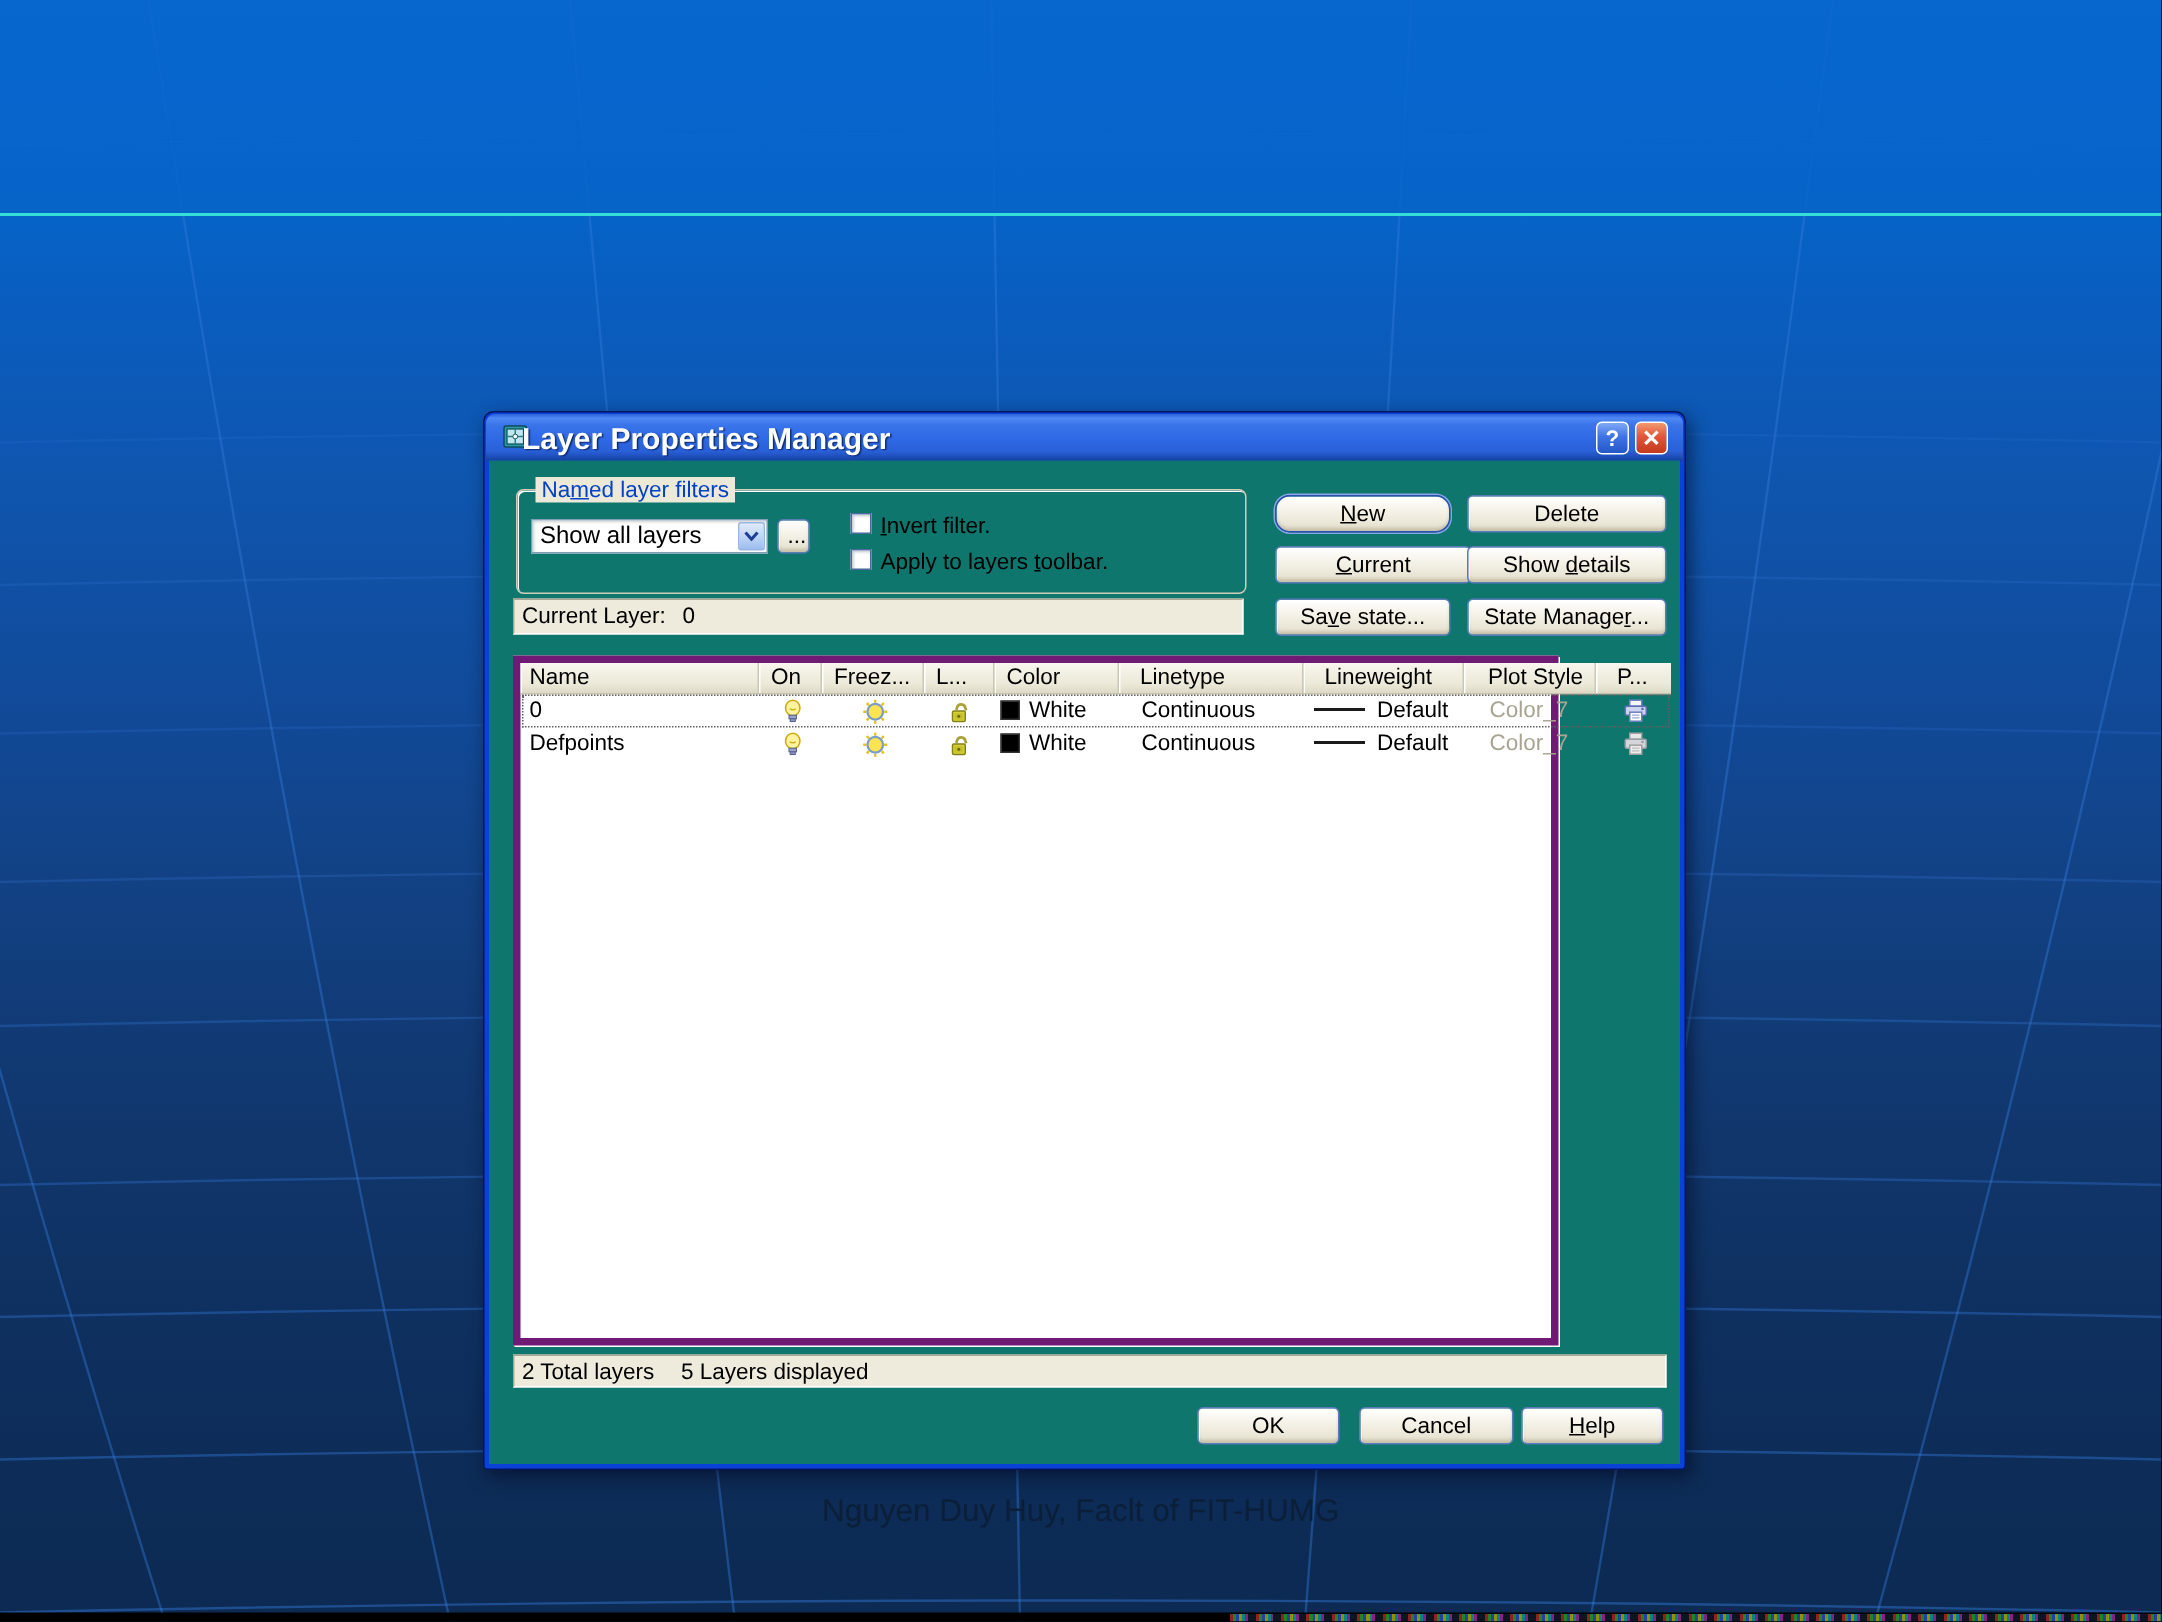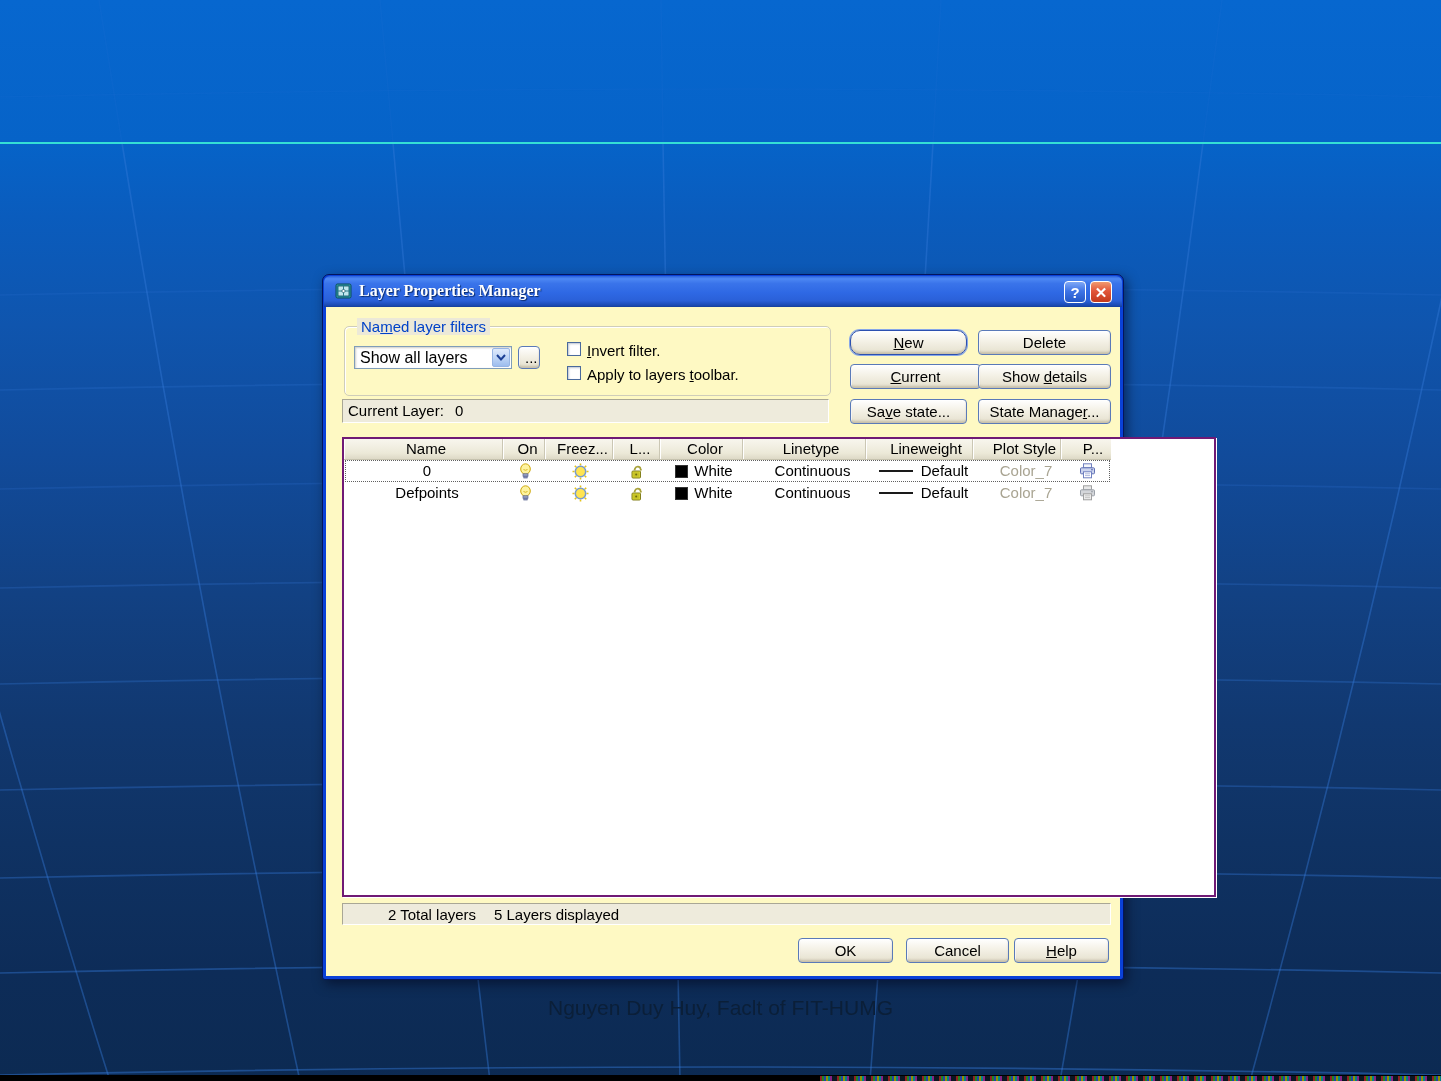--- a/index.html
+++ b/index.html
@@ -14,28 +14,28 @@
   .bottom-strip{position:absolute;left:0;bottom:0;width:100%;height:6px;background:#000;}
   .noise{position:absolute;left:820px;bottom:0;height:5px;right:0;opacity:.65;
     background:repeating-linear-gradient(90deg,#d33 0 2px,#3c3 2px 4px,#36f 4px 6px,#dd0 6px 8px,#0cc 8px 10px,#c3c 10px 12px,#123 12px 17px);}
 
   
   .window{position:absolute;left:322px;top:274px;width:800px;height:704px;
     background:#0a41d8;border:1px solid #03155e;border-radius:7px 7px 3px 3px;
     box-shadow:3px 4px 12px rgba(0,0,20,.5);}
   .titlebar{position:absolute;left:1px;top:1px;right:1px;height:31px;border-radius:6px 6px 0 0;
     background:linear-gradient(180deg,#2a62dd 0%,#4d88f3 9%,#3a74ea 24%,#2e68e4 55%,#2a60d8 80%,#1c4bb4 94%,#15409a 100%);}
-  .title-text{position:absolute;left:35px;top:6px;color:#fff;font-weight:bold;font-size:16px;
-    text-shadow:1px 1px 1px #0a2a6a;white-space:nowrap;font-family:Liberation Serif, serif;}
+  .title-text{position:absolute;left:24px;top:6px;color:#fff;font-weight:bold;font-size:20px;
+    text-shadow:1px 1px 1px #0a2a6a;white-space:nowrap;}
   .title-icon{position:absolute;left:11px;top:6px;width:18px;height:18px;}
   .tb-btn{position:absolute;top:5px;width:22px;height:22px;border:1px solid #fff;border-radius:4px;
     color:#fff;font-weight:bold;font-size:15px;text-align:center;line-height:21px;cursor:pointer;box-sizing:border-box;}
   .tb-help{left:740px;background:linear-gradient(180deg,#7fa8f6 0%,#3f74e6 45%,#2458c8 100%);}
   .tb-close{left:766px;background:linear-gradient(180deg,#f09a70 0%,#e2563a 45%,#c33a1c 100%);}
-  .client{position:absolute;left:3px;top:32px;right:3px;bottom:3px;background:#fef9c3;font-size:15px;color:#000;}
+  .client{position:absolute;left:3px;top:32px;right:3px;bottom:3px;background:#0f766e;font-size:15px;color:#000;}
 
   
   .groupbox{position:absolute;left:18px;top:19px;width:485px;height:68px;
     border:1px solid #cfcdba;border-radius:5px;box-shadow:inset 1px 1px 0 #fff;}
   .groupbox-label{position:absolute;left:12px;top:-9px;background:#ece9d8;padding:0 4px;color:#0042c8;}
   .combo{position:absolute;left:28px;top:39px;width:158px;height:23px;background:#fff;
     border:1px solid #7f9db9;box-sizing:border-box;box-shadow:inset 1px 1px 2px rgba(60,60,40,.25);}
   .combo-value{position:absolute;left:5px;top:2px;font-size:16px;white-space:nowrap;}
   .combo-btn{position:absolute;right:1px;top:1px;bottom:1px;width:18px;border-radius:2px;
     background:linear-gradient(180deg,#dfeafc 0%,#c0d6f6 50%,#9dbdee 100%);border:1px solid #97b5e4;
@@ -47,39 +47,39 @@
     box-shadow:inset 0 -2px 2px rgba(160,150,120,.35),inset 1px 1px 0 #fff;}
   .xp-btn.default{border-color:#2c50b0;box-shadow:0 0 0 1px #87a7e8,inset 0 -2px 2px rgba(160,150,120,.35);border-radius:10px;}
   .checkbox{position:absolute;width:14px;height:14px;background:#fff;border:1px solid #4a6a9c;
     box-sizing:border-box;box-shadow:inset 1px 1px 2px rgba(70,90,120,.35);cursor:pointer;}
   .chk-label{position:absolute;white-space:nowrap;}
   .sunken{position:absolute;border:1px solid #a9a795;border-bottom-color:#fff;border-right-color:#fff;
     background:#eeebdc;box-sizing:border-box;}
   .mn{text-decoration:underline;}
 
   
-  .table{position:absolute;left:16px;top:130px;width:874px;height:460px;background:#fff;
-    border:2px solid #701a75;box-sizing:border-box;box-shadow:1px 1px 0 #fff;text-align:center;}
+  .table{position:absolute;left:16px;top:130px;width:697px;height:460px;background:#fff;
+    border:5px solid #701a75;box-sizing:border-box;box-shadow:1px 1px 0 #fff;}
   .thead{position:absolute;left:0;top:0;width:767px;height:20px;
     background:linear-gradient(180deg,#f8f6ee 0%,#ece9d8 70%,#ddd9c6 100%);border-bottom:1px solid #c6c2ae;}
   .th{position:absolute;top:0;height:20px;line-height:20px;padding-left:8px;box-sizing:border-box;
     border-right:1px solid #cbc7b4;box-shadow:inset 1px 0 0 #fff;white-space:nowrap;overflow:hidden;cursor:pointer;}
   .trow{position:absolute;left:1px;width:765px;height:22px;}
   .trow.selected{outline:1px dotted #606060;outline-offset:-1px;}
   .cell{position:absolute;top:0;height:22px;line-height:22px;box-sizing:border-box;white-space:nowrap;overflow:hidden;}
   .cell.txt{padding-left:5px;}
   .cell.icon{display:flex;align-items:center;justify-content:center;}
   .c0{left:0;width:159px}.c1{left:159px;width:42px}.c2{left:201px;width:68px}
   .c3{left:269px;width:47px}.c4{left:316px;width:83px}.c5{left:399px;width:123px}
   .c6{left:522px;width:107px}.c7{left:629px;width:88px}.c8{left:717px;width:50px}
   .swatch{display:inline-block;width:11px;height:11px;background:#000;border:1px solid #333;
     vertical-align:middle;margin:0 6px 2px 3px;}
   .lw-line{display:inline-block;width:34px;height:2px;background:#1a1a1a;vertical-align:middle;margin:0 8px 2px 6px;}
   .dim{color:#a9a492;}
-  .status-text{position:absolute;top:2px;white-space:nowrap;margin-left:40px;}
+  .status-text{position:absolute;top:2px;white-space:nowrap;}
 </style>
 </head>
 <body>
 
 <div id="screen">
 
   <svg class="grid" width="1441" height="1081" viewBox="0 0 1441 1081">
     <g stroke="#3579da" fill="none" stroke-width="1.6">
 
       <path d="M0,97 Q721,81 1441,97" stroke-opacity=".08"></path>

